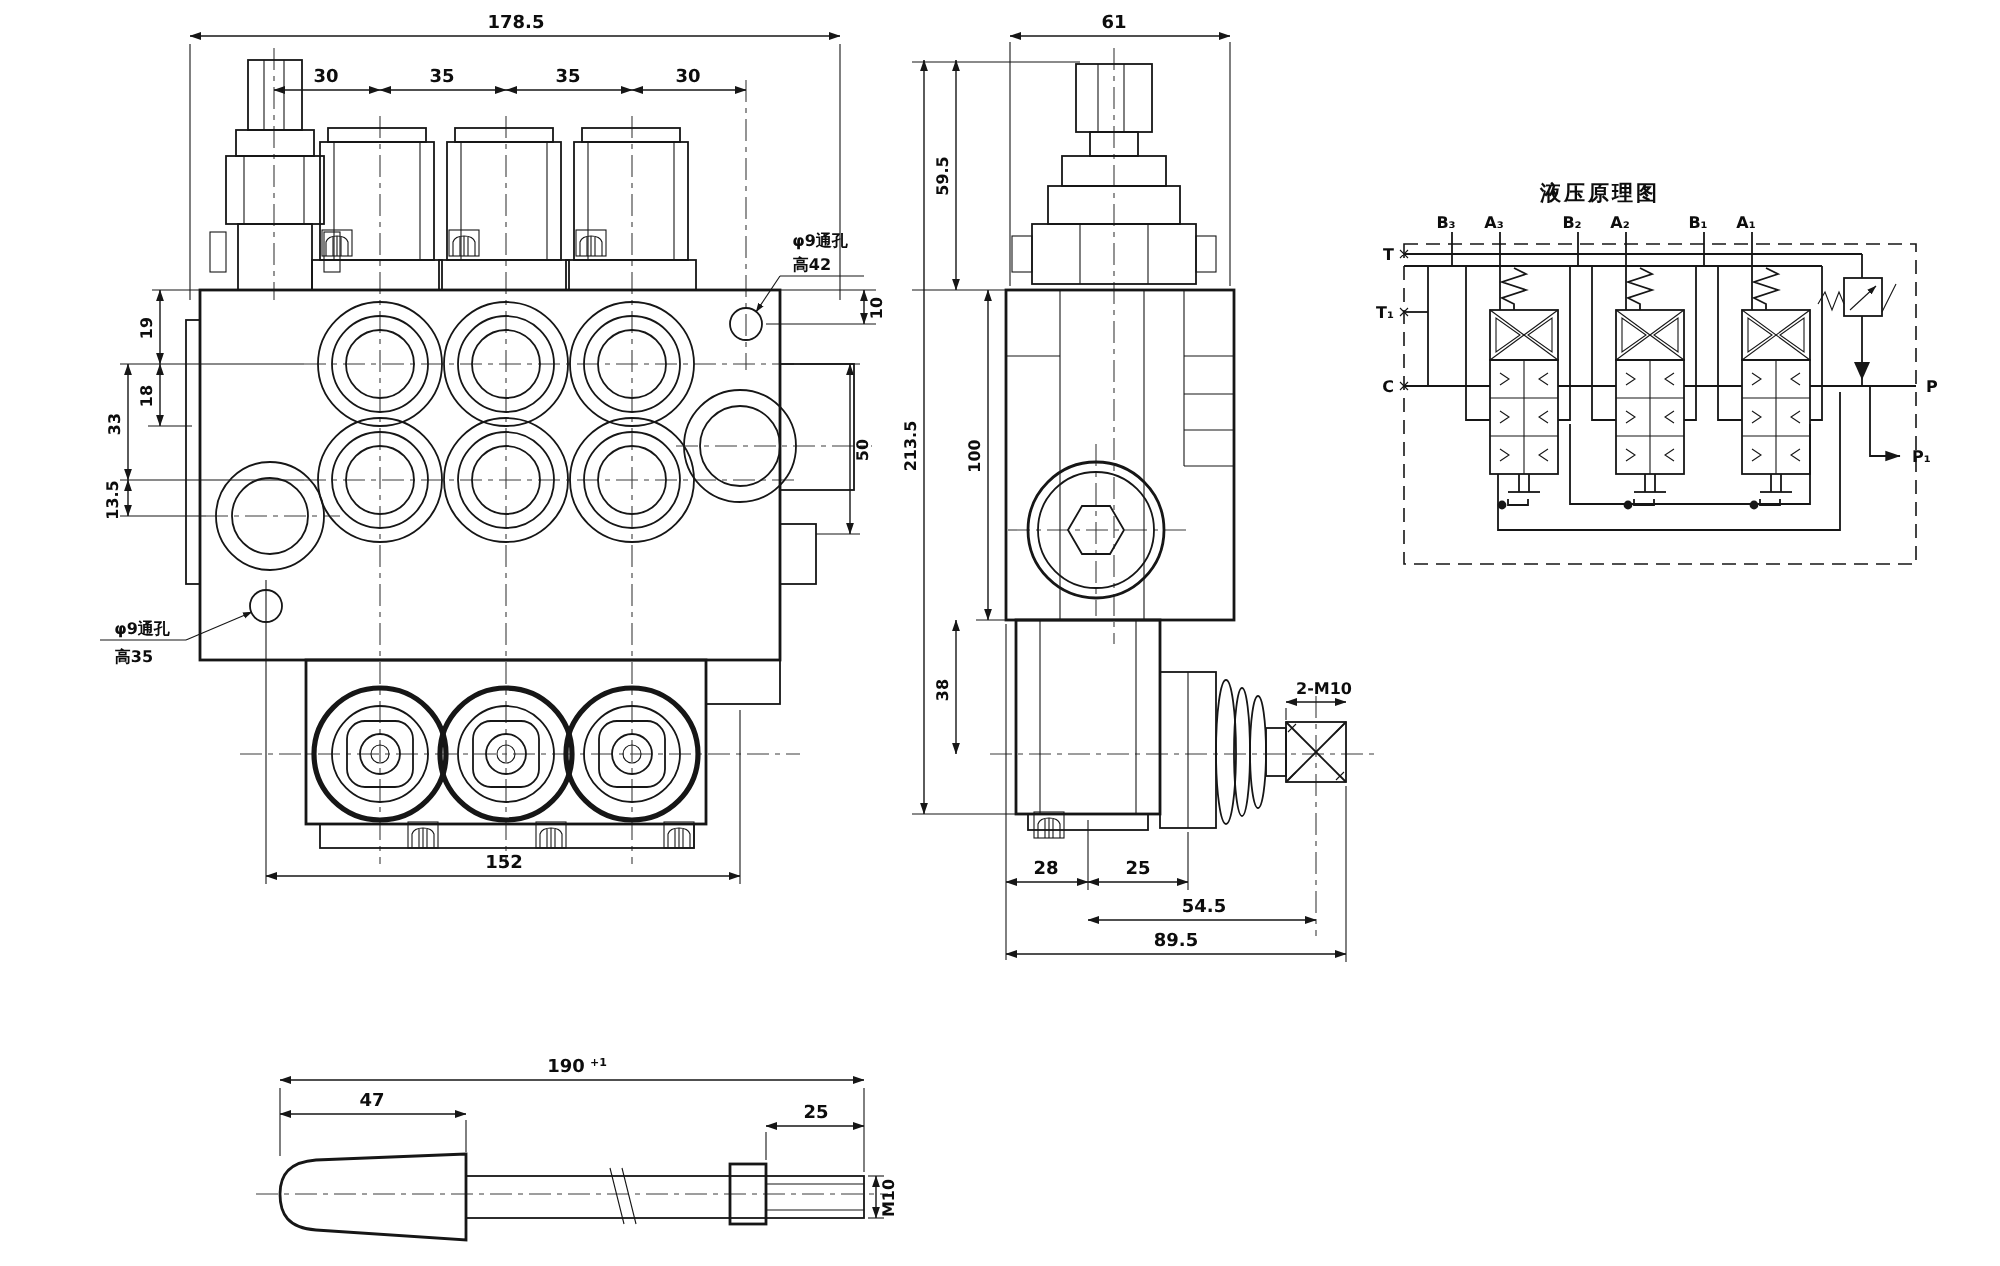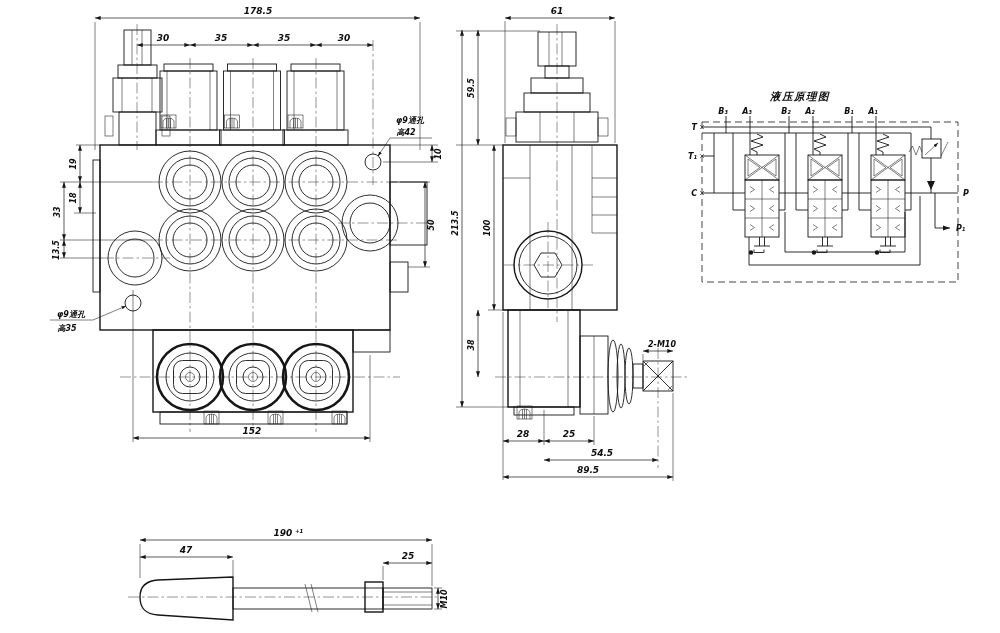--- a/index.html
+++ b/index.html
@@ -1,17 +1,17 @@
 <!DOCTYPE html>
 <html><head>
 <meta charset="utf-8">
 <style>
   html,body{margin:0;padding:0;background:#ffffff;}
   .canvas{position:relative;width:1000px;height:628px;background:#ffffff;overflow:hidden;
-          border-right:1px solid #d9d9d9;font-style:italic;}
+          border-right:1px solid #d9d9d9;}
   svg{position:absolute;left:0;top:0;}
   .ol {fill:none;stroke:#161616;stroke-width:1.4;}
   .ml {fill:none;stroke:#161616;stroke-width:0.9;}
   .tl {fill:none;stroke:#161616;stroke-width:0.55;}
   .hvy{fill:none;stroke:#161616;stroke-width:2.6;}
   .cl {fill:none;stroke:#3c3c3c;stroke-width:0.55;stroke-dasharray:11 3 2.5 3;}
   .dim{fill:none;stroke:#161616;stroke-width:0.7;}
   .dsh{fill:none;stroke:#161616;stroke-width:0.8;stroke-dasharray:7 4;}
   text{font-family:"DejaVu Sans",sans-serif;fill:#0d0d0d;}
   .dt {font-size:9px;font-weight:bold;text-anchor:middle;}

